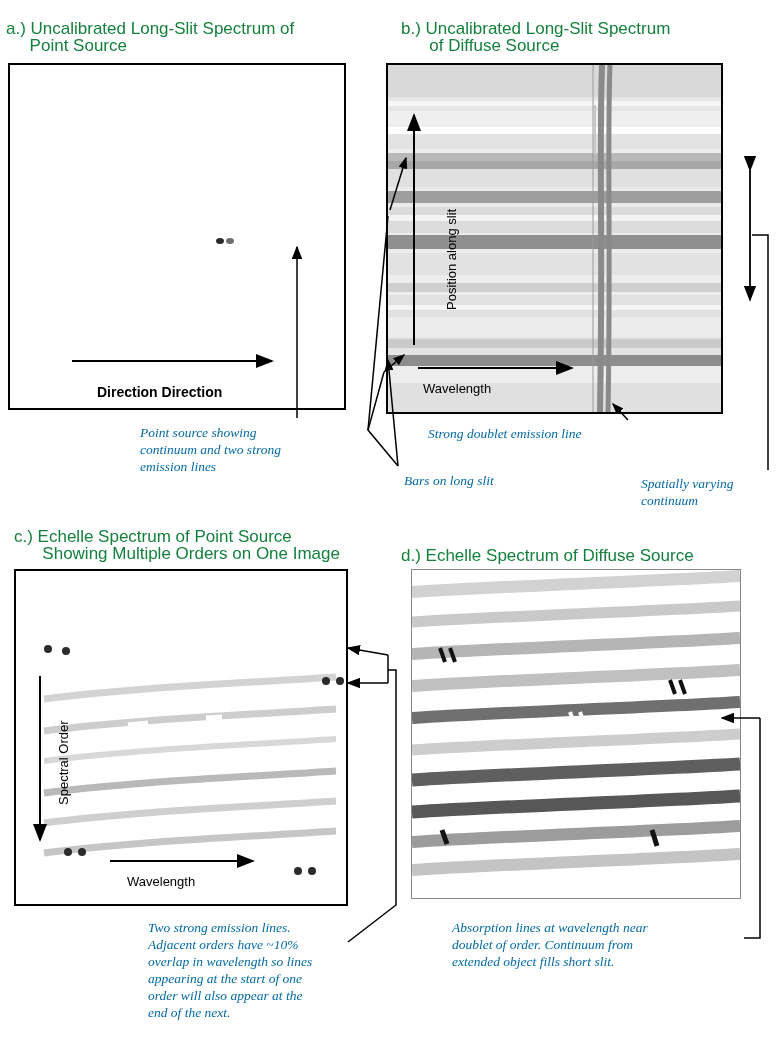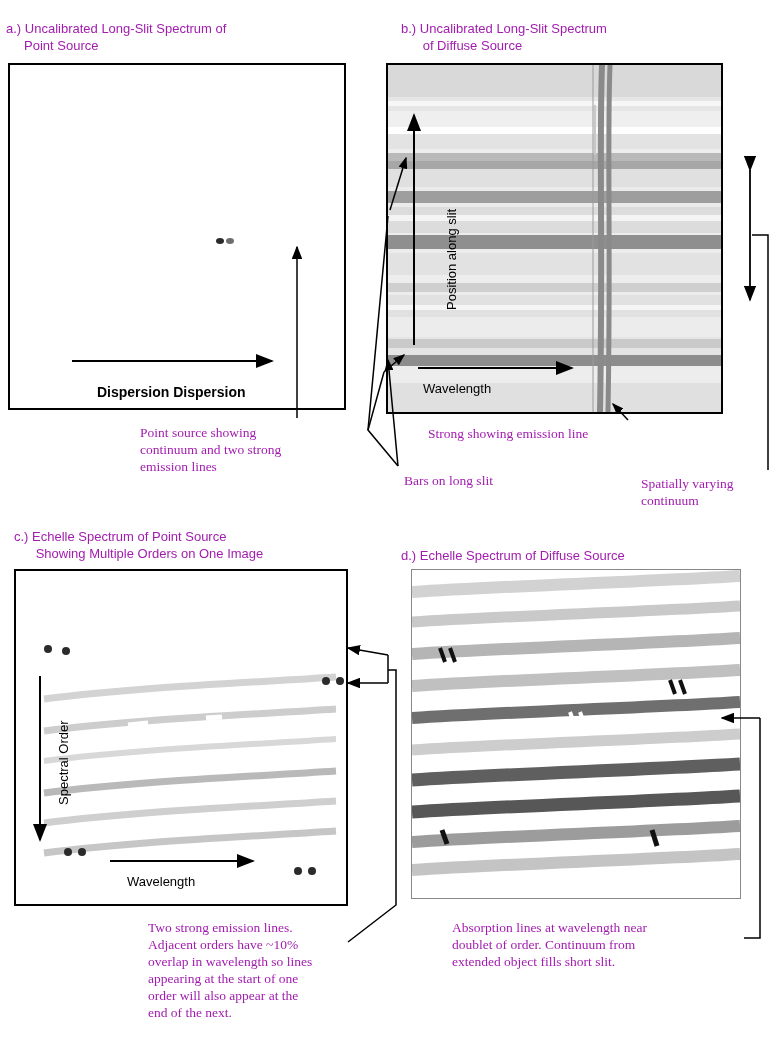--- a/index.html
+++ b/index.html
@@ -11,31 +11,32 @@
     width: 779px;
     height: 1042px;
     position: relative;
     font-family: "Liberation Sans", sans-serif;
     color: #000000;
     overflow: hidden;
   }
   .panel-title {
     position: absolute;
     font-family: "Liberation Sans", sans-serif;
-    font-size: 13px;
+    font-size: 17px;
     line-height: 17px;
-    color: #a21caf;
+    color: #15803d;
     white-space: pre;
   }
   .caption {
     position: absolute;
     font-family: "Liberation Serif", serif;
+    font-style: italic;
     font-size: 13.5px;
     line-height: 17px;
-    color: #a21caf;
+    color: #0369a1;
     white-space: pre;
   }
   .frame {
     position: absolute;
     border: 2px solid #000;
     background: #fff;
     box-sizing: border-box;
     overflow: hidden;
   }
   .axis-label {
@@ -73,21 +74,21 @@
 
 <div class="panel-title" style="left:6px; top:20px; width:330px;">a.) Uncalibrated Long-Slit Spectrum of
      Point Source</div>
 
 <div class="frame" style="left:8px; top:63px; width:338px; height:347px;">
 
   <div class="dot" style="left:206px; top:173px; width:8px; height:6px;"></div>
   <div class="dot light" style="left:216px; top:173px; width:8px; height:6px;"></div>
 </div>
 
-<div class="axis-label bold-label" style="left:97px; top:384px;">Dispersion Dispersion</div>
+<div class="axis-label bold-label" style="left:97px; top:384px;">Direction Direction</div>
 
 <div class="caption" style="left:140px; top:424px; width:210px;">Point source showing
 continuum and two strong
 emission lines</div>
 
 <div class="panel-title" style="left:401px; top:20px; width:350px;">b.) Uncalibrated Long-Slit Spectrum
       of Diffuse Source</div>
 
 <div class="frame" style="left:386px; top:63px; width:337px; height:351px;">
   <svg width="333" height="347" viewBox="0 0 333 347">
@@ -126,21 +127,21 @@
     <path d="M 205 0 L 205 347" stroke="#9a9a9a" stroke-width="1" fill="none"></path>
     <path d="M 214 0 C 211 80, 215 180, 212 347" stroke="#8a8a8a" stroke-width="6" fill="none"></path>
     <path d="M 222 0 C 219 80, 223 180, 220 347" stroke="#8a8a8a" stroke-width="5" fill="none"></path>
     <path d="M 207 40 L 207 90" stroke="#c8c8c8" stroke-width="2" fill="none"></path>
   </svg>
 </div>
 
 <div class="axis-label vertical" style="left:444px; top:310px;">Position along slit</div>
 <div class="axis-label" style="left:423px; top:381px;">Wavelength</div>
 
-<div class="caption" style="left:428px; top:425px; width:240px;">Strong showing emission line</div>
+<div class="caption" style="left:428px; top:425px; width:240px;">Strong doublet emission line</div>
 <div class="caption" style="left:404px; top:472px; width:180px;">Bars on long slit</div>
 <div class="caption" style="left:641px; top:475px; width:140px;">Spatially varying
 continuum</div>
 
 <div class="panel-title" style="left:14px; top:528px; width:340px;">c.) Echelle Spectrum of Point Source
       Showing Multiple Orders on One Image</div>
 
 <div class="frame" style="left:14px; top:569px; width:334px; height:337px;">
   <svg width="330" height="333" viewBox="0 0 330 333">
     <rect x="0" y="0" width="330" height="333" fill="#ffffff"></rect>

